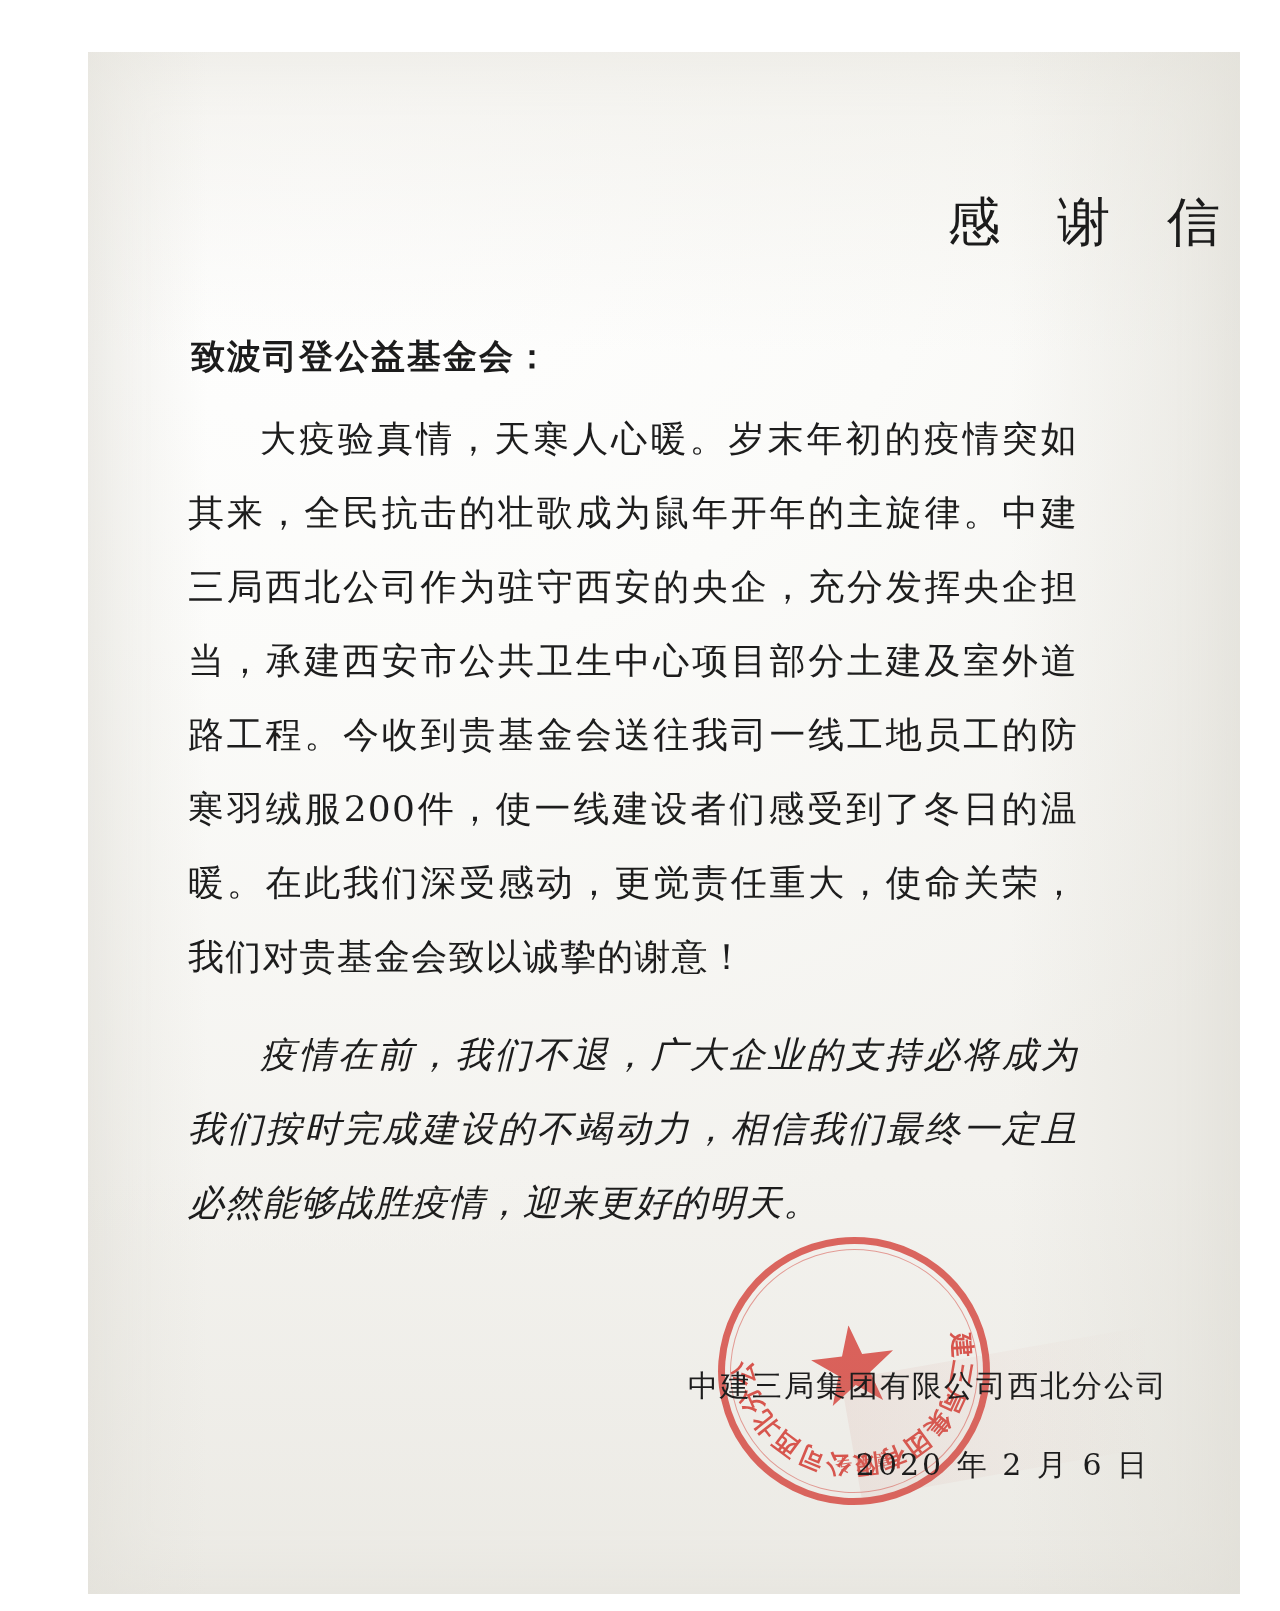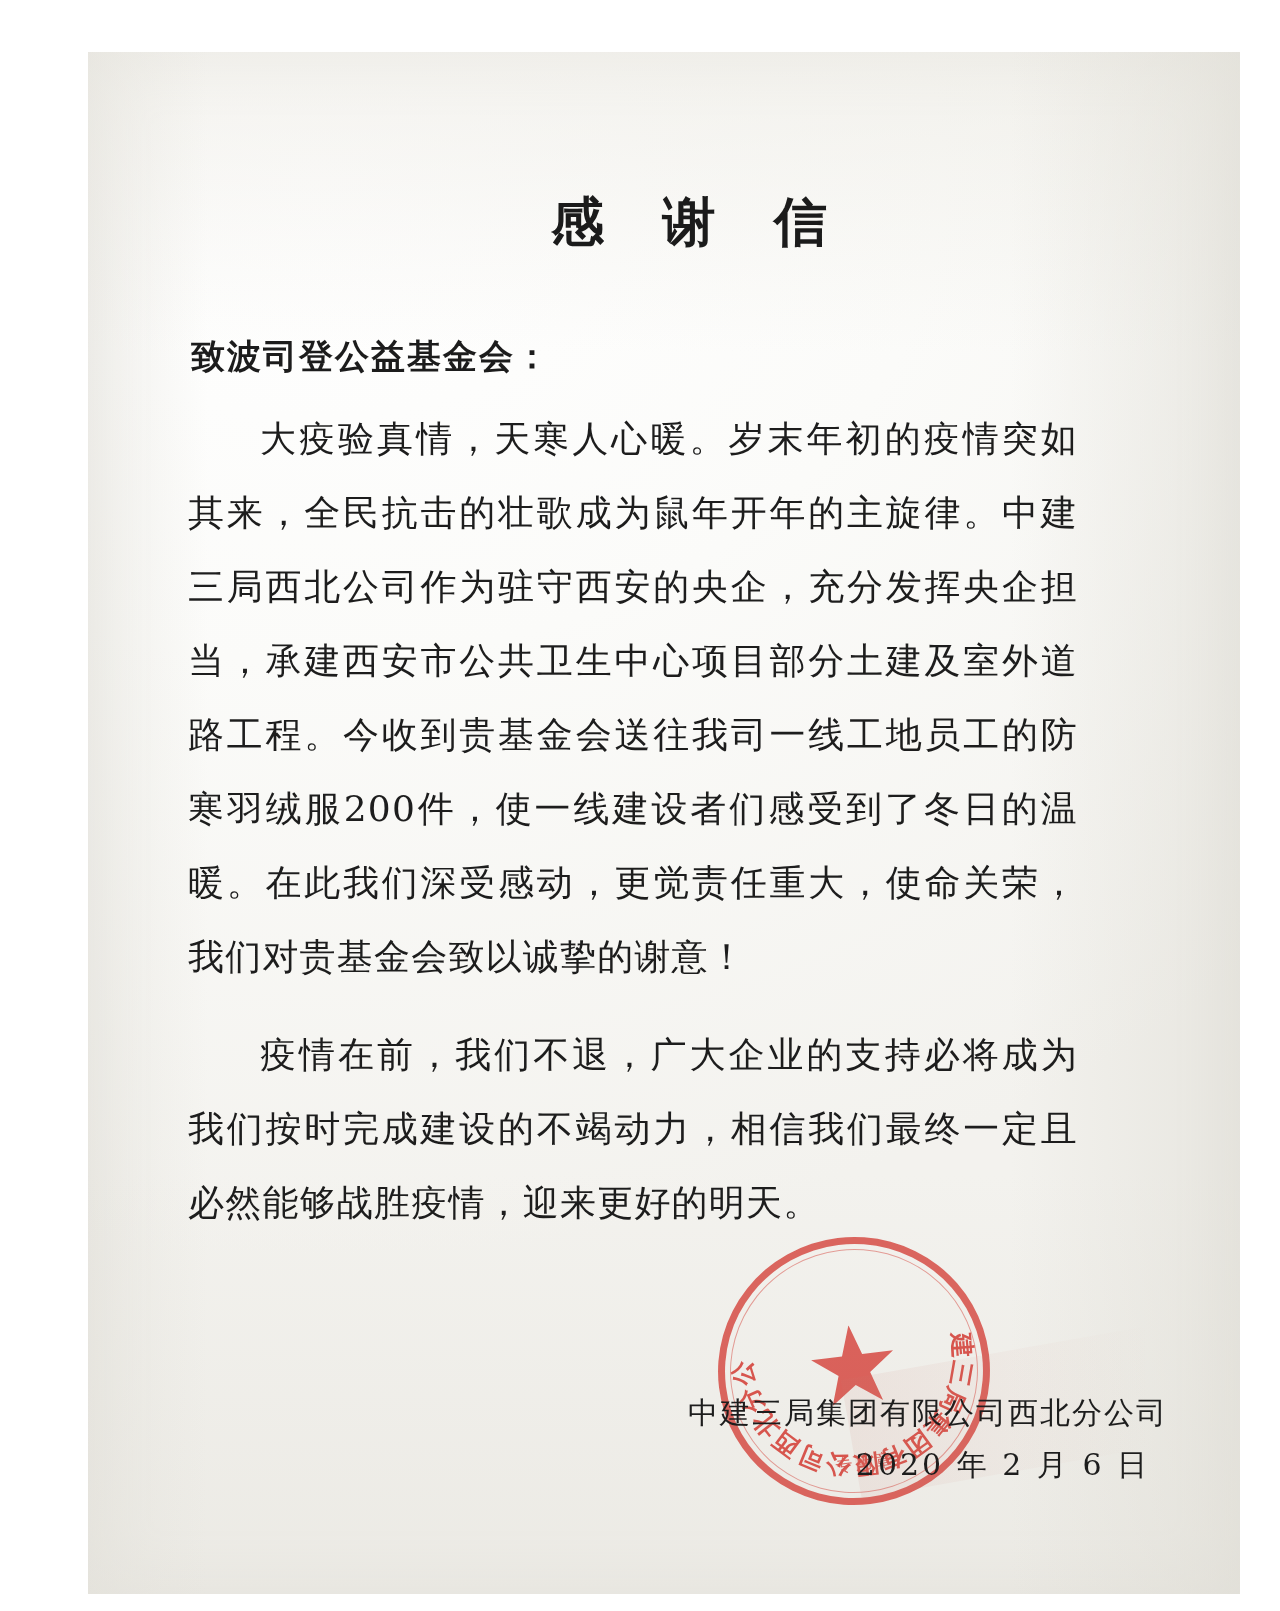--- a/index.html
+++ b/index.html
@@ -60,28 +60,27 @@
     background: linear-gradient(90deg, rgba(226,224,217,0.45) 0%, rgba(255,255,255,0) 100%);
     pointer-events: none;
   }
 
   
   .doc-title {
     position: absolute;
     top: 135px;
     left: 0;
     width: 100%;
-    text-align: center;
+    text-align: right;
     font-size: 53px;
-    font-weight: 700;
+    font-weight: 400;
     letter-spacing: 20px;
     color: #1b1b1b;
     font-family: "DejaVu Serif", "Liberation Serif", serif;
     text-indent: 20px;
-    padding-left: 25px;
   }
 
   .salutation {
     position: absolute;
     top: 282px;
     left: 103px;
     font-size: 34px;
     font-weight: 700;
     letter-spacing: 2px;
     color: #1c1c1c;
@@ -98,39 +97,39 @@
 
   .para {
     font-size: 36px;
     line-height: 74px;
     text-align: justify;
     text-justify: inter-ideograph;
     text-indent: 2em;
     letter-spacing: 1.2px;
     margin: 0 0 6px 0;
   }
-  .para.p2 { margin-top: 24px; }
+  .para.p2 { margin-top: 24px; font-style: italic; }
 
   
   .sign-block {
     position: absolute;
     right: 72px;
     bottom: 108px;
     text-align: right;
     color: #1d1d1d;
   }
   .sign-org {
     font-size: 30px;
     letter-spacing: 2px;
     white-space: nowrap;
   }
   .sign-date {
     font-size: 30px;
     letter-spacing: 3px;
-    margin-top: 11px;
+    margin-top: 38px;
     margin-right: 18px;
     white-space: nowrap;
   }
 
   
   .seal {
     position: absolute;
     left: 630px;
     top: 1185px;
     width: 272px;

